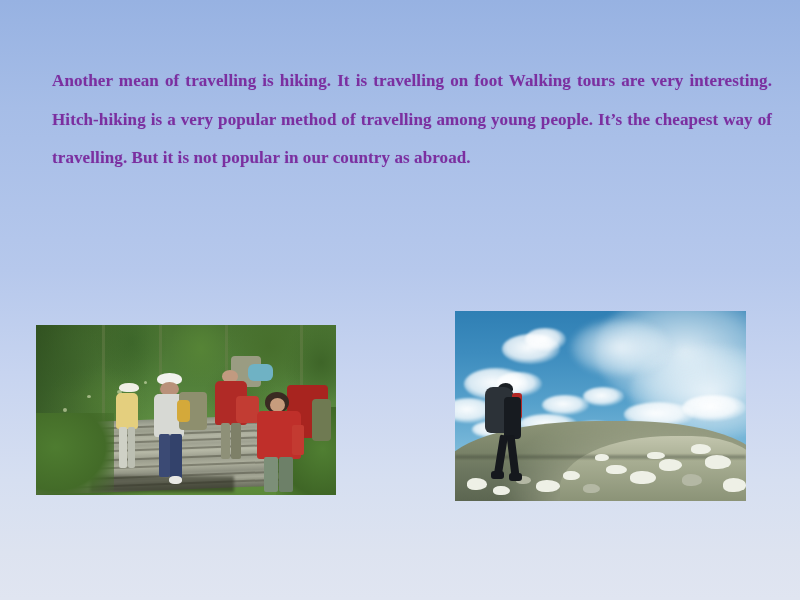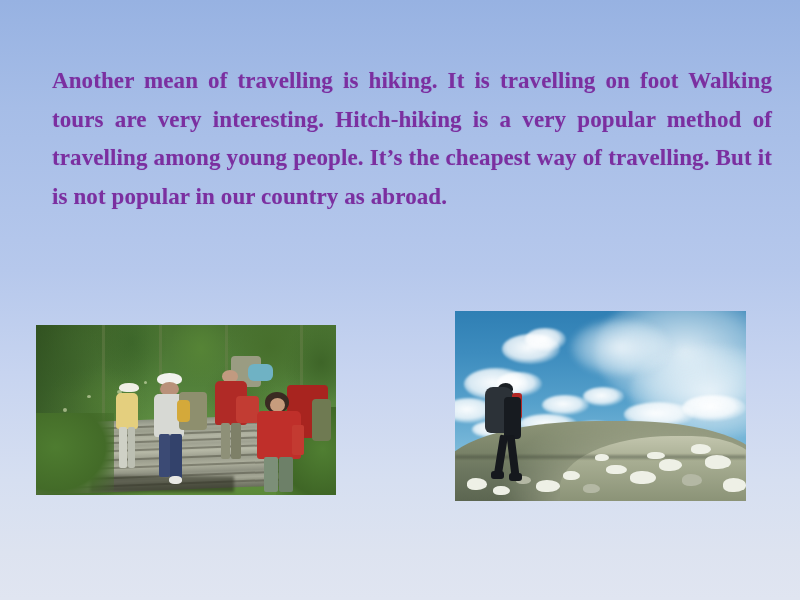--- a/index.html
+++ b/index.html
@@ -32,21 +32,21 @@
   #text-block {
     position: absolute;
     left: 52px;
     top: 62px;
     width: 720px;
     text-align: justify;
     text-align-last: left;
     color: #7b2fa0;
     font-family: "Liberation Serif", serif;
     font-weight: bold;
-    font-size: 23px;
+    font-size: 17px;
     line-height: 38.5px;
     letter-spacing: 0.1px;
     text-shadow: 0 0 1px rgba(123,47,160,0.25);
   }
   #text-block p {
     margin: 0;
   }
 
   
   .photo {

